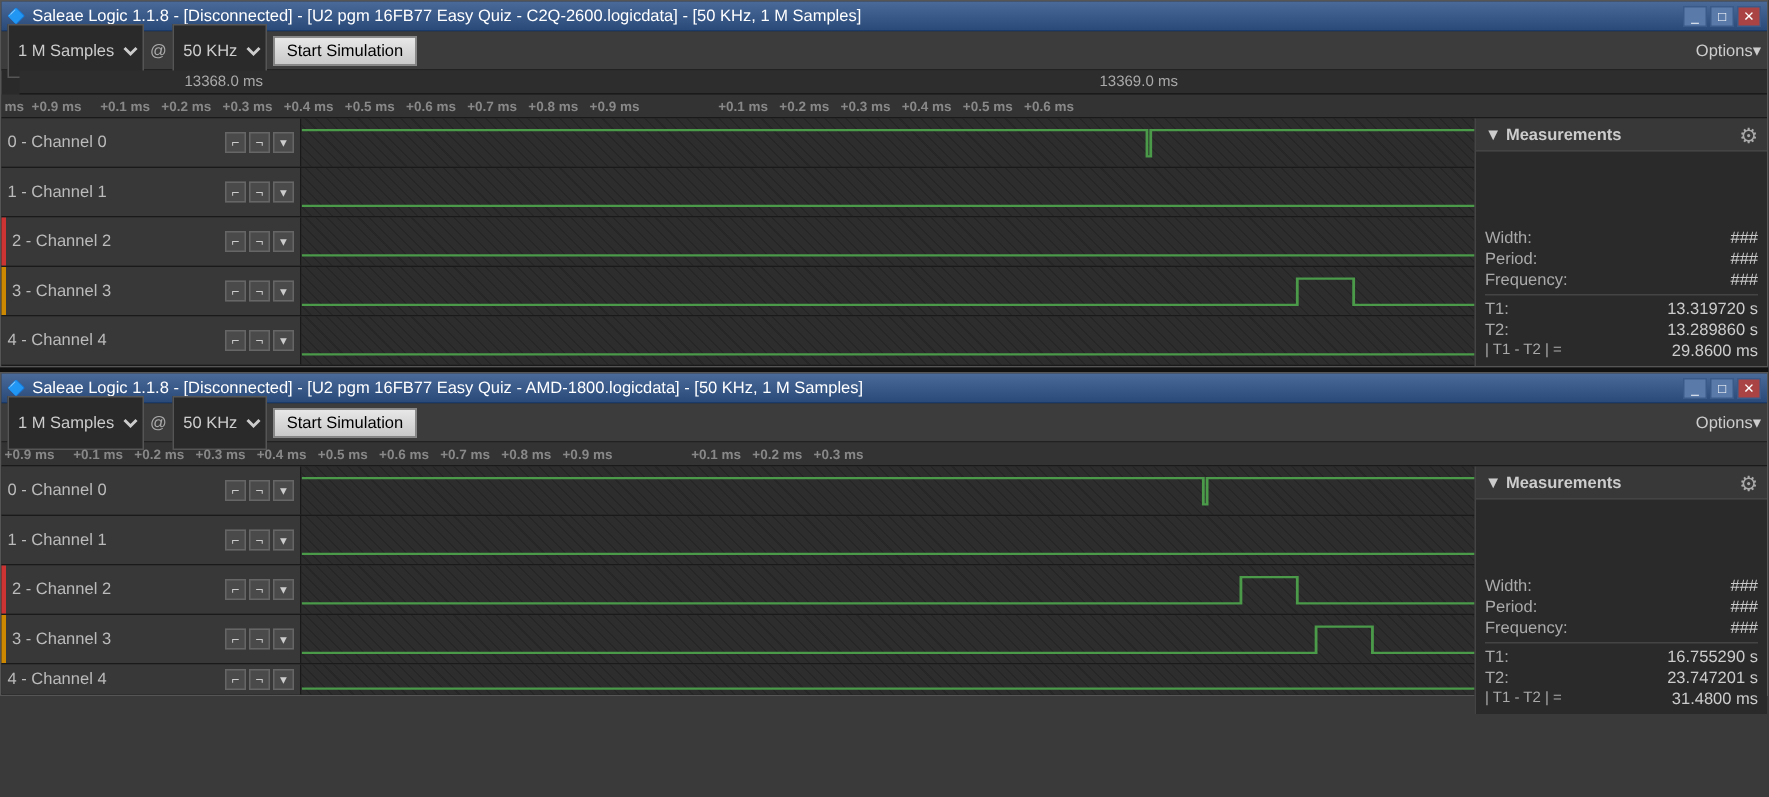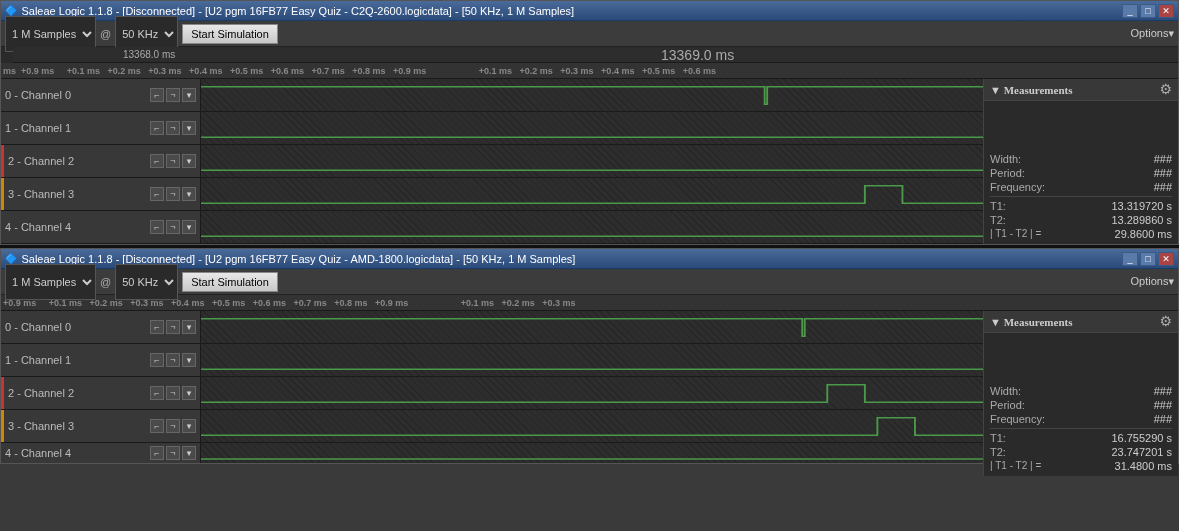--- a/index.html
+++ b/index.html
@@ -166,21 +166,20 @@
     }
 
     .measurements-header {
       background: #383838;
       padding: 2px 6px;
       display: flex;
       align-items: center;
       justify-content: space-between;
       border-bottom: 1px solid #444;
       height: 22px;
-      font-family: Liberation Serif, serif;
     }
 
     .measurements-body {
       padding: 4px 6px;
       margin-top: 48px;
     }
 
     .meas-row {
       display: flex;
       justify-content: space-between;
@@ -235,21 +234,21 @@
     <span class="at-label">@</span>
     <select class="toolbar-select">
       <option>50 KHz</option>
     </select>
     <button class="sim-btn">Start Simulation</button>
     <span class="options-btn">Options▾</span>
   </div>
 
   <div style="background:#2d2d2d; height:16px; display:flex; align-items:center; border-bottom:1px solid #1a1a1a; padding:0 4px; position:relative;margin-left:12px;">
     <span style="color:#aaa;font-size:10px; position:absolute; left:110px;">13368.0 ms</span>
-    <span style="color:#aaa;font-size:14px; position:absolute; left:648px;">13369.0 ms</span>
+    <span style="color:#aaa;font-size:10px; position:absolute; left:720px;">13369.0 ms</span>
   </div>
 
   <div class="tick-row">
     <span style="color:#888;font-size:9px; white-space:nowrap; overflow:hidden;">ms &nbsp;+0.9 ms &nbsp;&nbsp;&nbsp; +0.1 ms &nbsp; +0.2 ms &nbsp; +0.3 ms &nbsp; +0.4 ms &nbsp; +0.5 ms &nbsp; +0.6 ms &nbsp; +0.7 ms &nbsp; +0.8 ms &nbsp; +0.9 ms &nbsp;&nbsp;&nbsp;&nbsp;&nbsp;&nbsp;&nbsp;&nbsp;&nbsp;&nbsp;&nbsp;&nbsp;&nbsp;&nbsp;&nbsp;&nbsp;&nbsp;&nbsp;&nbsp; +0.1 ms &nbsp; +0.2 ms &nbsp; +0.3 ms &nbsp; +0.4 ms &nbsp; +0.5 ms &nbsp; +0.6 ms</span>
   </div>
 
   <div style="position:relative; display:flex; flex-direction:column;">
 
     <div style="position:absolute; right:0; top:0; width:195px; background:#2a2a2a; border-left:1px solid #444; z-index:10; height:165px;">
       <div class="measurements-header">

